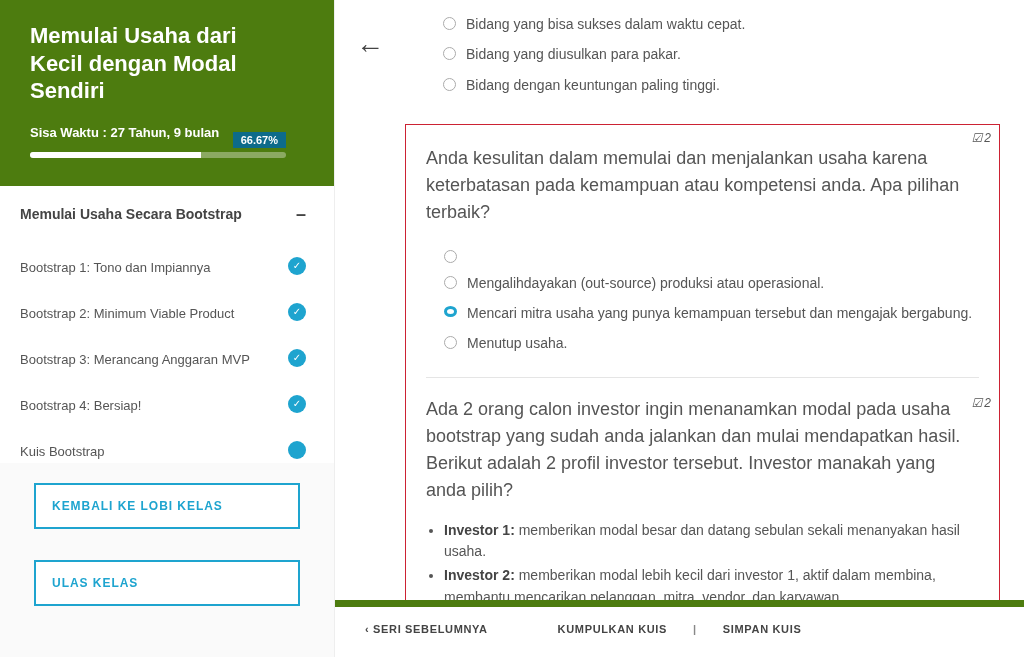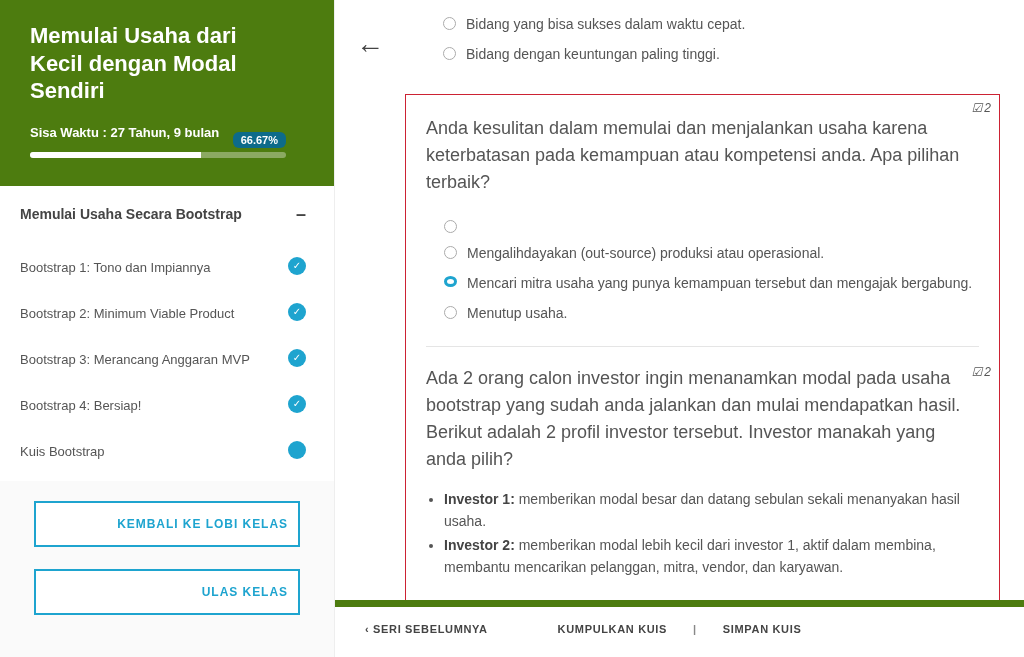--- a/index.html
+++ b/index.html
@@ -5,34 +5,34 @@
   * { box-sizing: border-box; margin: 0; padding: 0; }
   body { font-family: -apple-system, "Segoe UI", Helvetica, Arial, sans-serif; background: #fff; color: #333; }
   .app { display: flex; width: 1024px; height: 657px; }
 
   
   .sidebar { width: 335px; flex: 0 0 335px; display: flex; flex-direction: column; border-right: 1px solid #eee; }
   .side-head { background: #4d7c0f; color: #fff; padding: 22px 48px 28px 30px; }
   .side-title { font-size: 22px; font-weight: 700; line-height: 1.25; }
   .side-time { font-size: 13px; font-weight: 600; margin-top: 20px; }
   .prog-wrap { position: relative; margin-top: 12px; }
-  .prog-badge { position: absolute; right: 0; top: -20px; background: #0d6b8a; color: #fff; font-size: 11px; font-weight: 600; padding: 2px 8px; border-radius: 6px; }
+  .prog-badge { position: absolute; right: 0; top: -20px; background: #0d6b8a; color: #fff; font-size: 11px; font-weight: 600; padding: 2px 8px; border-radius: 0; }
   .prog-bar { height: 6px; background: rgba(255,255,255,.35); border-radius: 3px; overflow: hidden; }
   .prog-fill { height: 100%; background: #fff; width: 66.67%; }
 
   .side-body { flex: 1; overflow: auto; background: #fff; }
   .section-header { display: flex; justify-content: space-between; align-items: center; padding: 18px 28px 18px 20px; font-size: 14px; font-weight: 700; color: #444; }
   .section-header .minus { font-size: 18px; font-weight: 700; color: #444; }
   .lesson { display: flex; justify-content: space-between; align-items: flex-end; padding: 14px 28px 14px 20px; font-size: 13px; color: #555; cursor: pointer; }
   .bullet { width: 18px; height: 18px; border-radius: 50%; flex: 0 0 18px; display: flex; align-items: center; justify-content: center; }
   .bullet.check { background: #1ea4cf; color: #fff; font-size: 10px; }
   .bullet.cyan { background: #1ea4cf; }
   .bullet.dark { background: #555; }
   .side-foot { padding: 20px 34px; background: #fafafa; }
-  .btn-outline { width: 100%; padding: 14px 10px; border: 2px solid #1ea4cf; color: #1ea4cf; background: #fff; font-size: 12px; font-weight: 700; letter-spacing: .08em; text-align: right; cursor: pointer; margin-bottom: 22px; }
+  .btn-outline { width: 100%; padding: 14px 16px; border: 2px solid #1ea4cf; color: #1ea4cf; background: #fff; font-size: 12px; font-weight: 700; letter-spacing: .08em; text-align: left; cursor: pointer; margin-bottom: 31px; }
 
   
   .main { flex: 1; display: flex; flex-direction: column; position: relative; }
   .main-top { display: flex; align-items: flex-start; }
   .backcol { width: 70px; padding-top: 30px; display: flex; justify-content: center; }
   .back-arrow { font-size: 28px; color: #444; cursor: pointer; line-height: 1;}
   .content { flex: 1; padding: 0 24px 20px 0; overflow: auto; height: 600px; }
 
   .q-block { padding: 10px 20px 24px 20px; position: relative; }
   .q-block.boxed { border: 1.5px solid #c23; }
@@ -116,20 +116,24 @@
       <div class="content">
 
         <div class="q-block" style="padding-top:9px;">
           <div class="opt-indent">
             <div class="opt">
               <span class="opt-radio"></span>
               <span class="opt-label">Bidang yang bisa sukses dalam waktu cepat.</span>
             </div>
             <div class="opt">
               <span class="opt-radio"></span>
+              <span class="opt-label">Bidang yang diusulkan para pakar.</span>
+            </div>
+            <div class="opt">
+              <span class="opt-radio"></span>
               <span class="opt-label">Bidang dengan keuntungan paling tinggi.</span>
             </div>
           </div>
         </div>
 
         <div class="q-block boxed">
 
           <div>
             <span class="flag">☑<i>2</i></span>
             <p class="q-prompt">Anda kesulitan dalam memulai dan menjalankan usaha karena keterbatasan pada kemampuan atau kompetensi anda. Apa pilihan terbaik?</p>

